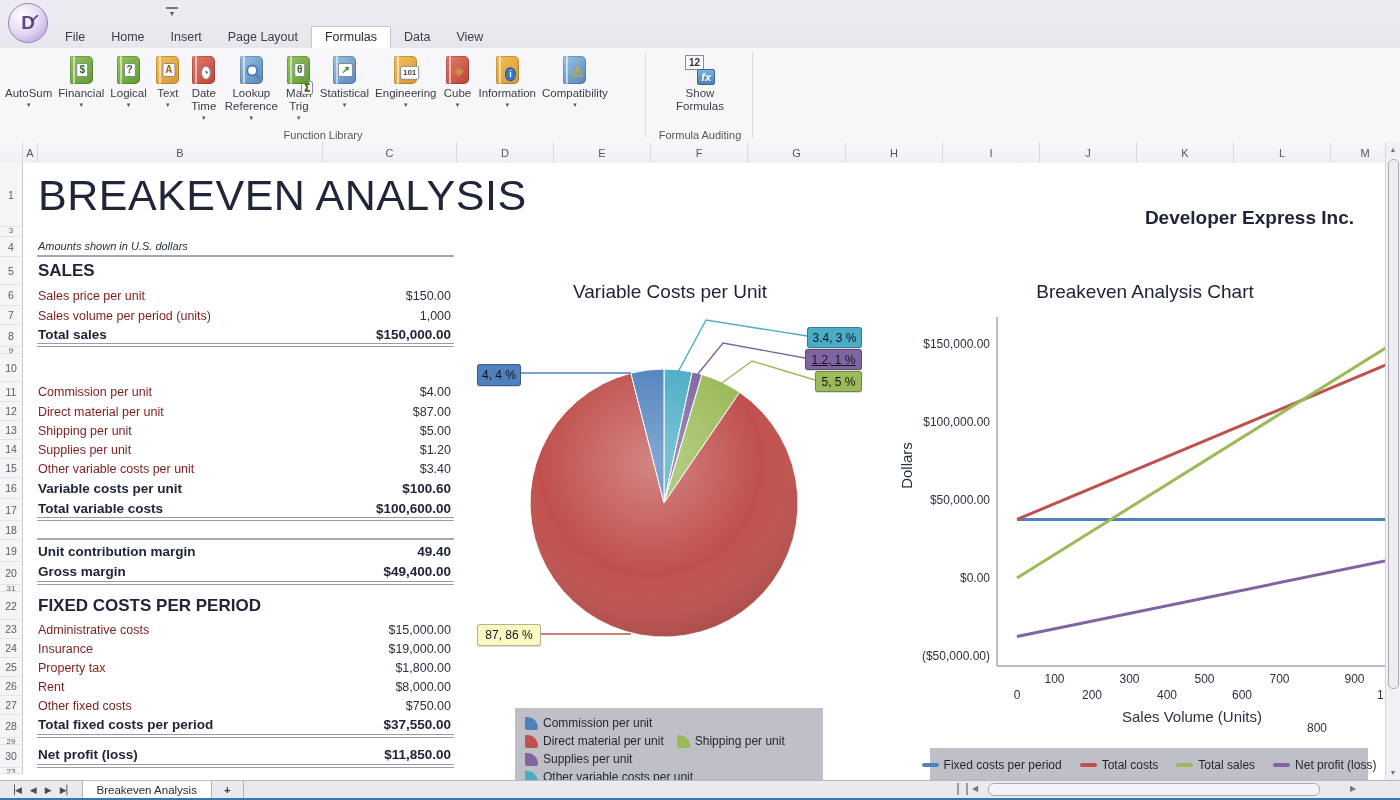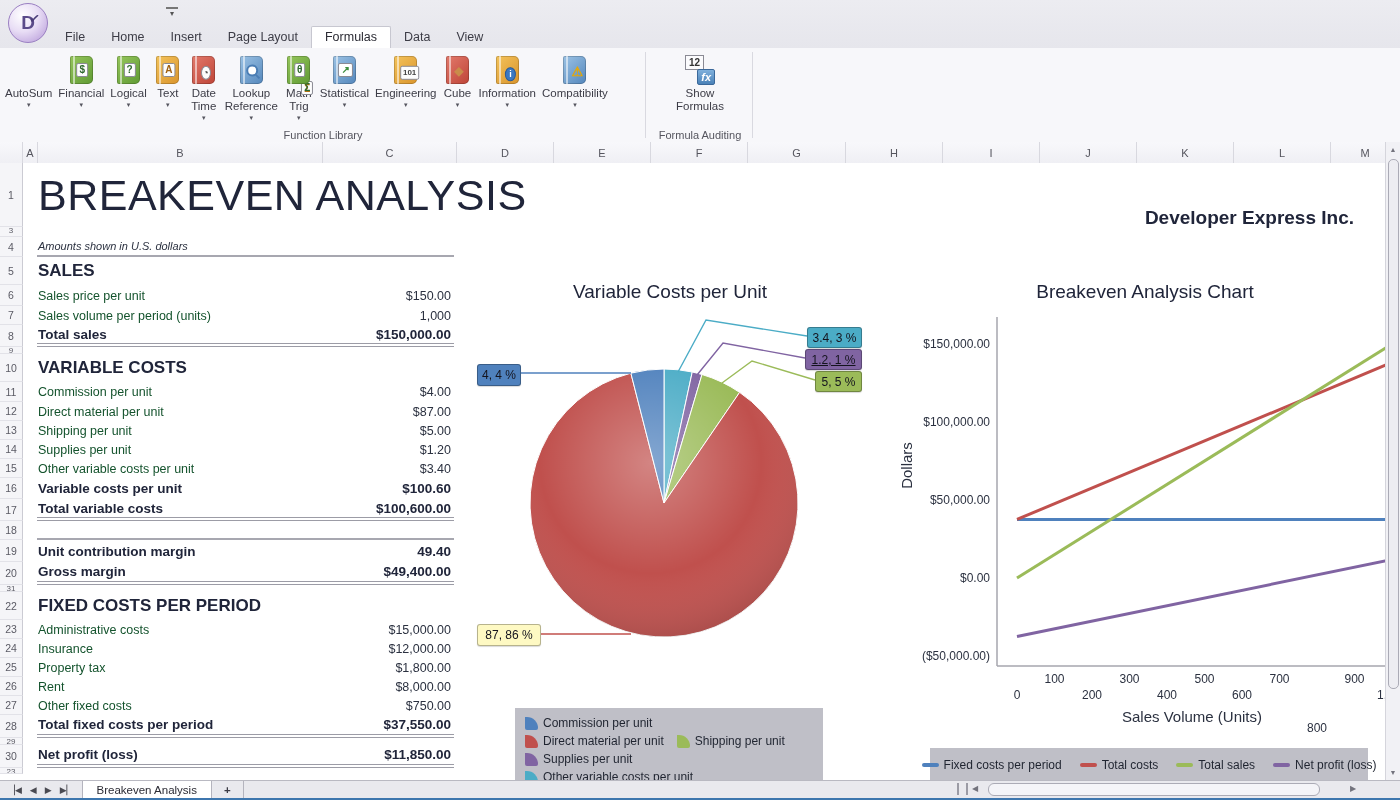--- a/index.html
+++ b/index.html
@@ -60,21 +60,21 @@
   .colheads{position:absolute;left:0;top:0;height:21px;width:1386px;display:flex;
             background:linear-gradient(#F8F8FB,#EFEFF4);border-bottom:1px solid #C9C9D2;}
   .ch{flex:none;border-right:1px solid #D8D8DF;font-size:11px;color:#55555E;display:flex;
       align-items:center;justify-content:center;overflow:hidden;}
   .gridarea{position:absolute;left:0;top:21px;width:1386px;height:617px;overflow:hidden;background:#fff;}
   .srow{display:flex;align-items:stretch;overflow:visible;}
   .rnum{width:22px;flex:none;background:#F5F5F8;border-right:1px solid #CBCBD3;border-bottom:1px solid #E2E2E8;
         font-size:10.5px;color:#5A5A64;display:flex;align-items:center;justify-content:center;overflow:hidden;}
   .acell{width:14px;flex:none;}
   .bc{width:417px;flex:none;display:flex;overflow:visible;}
-  .bcell{flex:1;display:flex;align-items:center;padding-left:1px;color:#14532d;font-size:12.5px;white-space:nowrap;}
+  .bcell{flex:1;display:flex;align-items:center;padding-left:1px;color:#7f1d1d;font-size:12.5px;white-space:nowrap;}
   .ccell{width:133px;flex:none;display:flex;align-items:center;justify-content:flex-end;color:#2B3140;
          font-size:12.5px;padding-right:3px;white-space:nowrap;}
   .r-title .bc{overflow:visible;}
   .r-title .bcell{font-size:43px;font-weight:300;color:#20253A;letter-spacing:.5px;overflow:visible;}
   .r-section .bcell{font-size:17px;font-weight:700;color:#20253A;}
   .r-subtle .bcell{font-style:italic;font-size:11px;color:#2B3140;}
   .r-total .bcell,.r-total .ccell{font-weight:700;font-size:13.5px;color:#20253A;}
   .rule-single .bc{border-bottom:2px solid #A7A7B0;}
   .rule-double .bc{border-bottom:4px double #9C9CA6;}
   .r-squeeze .rnum{font-size:8px;line-height:7px;align-items:flex-start;}
@@ -390,21 +390,20 @@
           <div class="bc">
             <div class="bcell"></div>
             <div class="ccell"></div>
           </div>
         </div>
 
         <div class="srow r-section" style="height: 28px;">
           <div class="rnum">10</div>
           <div class="acell"></div>
           <div class="bc">
-            <div class="bcell">VARIABLE COSTS</div>
             <div class="ccell"></div>
           </div>
         </div>
 
         <div class="srow r-item" style="height: 20px;">
           <div class="rnum">11</div>
           <div class="acell"></div>
           <div class="bc">
             <div class="bcell">Commission per unit</div>
             <div class="ccell">$4.00</div>
@@ -517,21 +516,21 @@
             <div class="bcell">Administrative costs</div>
             <div class="ccell">$15,000.00</div>
           </div>
         </div>
 
         <div class="srow r-item" style="height: 19px;">
           <div class="rnum">24</div>
           <div class="acell"></div>
           <div class="bc">
             <div class="bcell">Insurance</div>
-            <div class="ccell">$12,000.00</div>
+            <div class="ccell">$19,000.00</div>
           </div>
         </div>
 
         <div class="srow r-item" style="height: 19px;">
           <div class="rnum">25</div>
           <div class="acell"></div>
           <div class="bc">
             <div class="bcell">Property tax</div>
             <div class="ccell">$1,800.00</div>
           </div>

